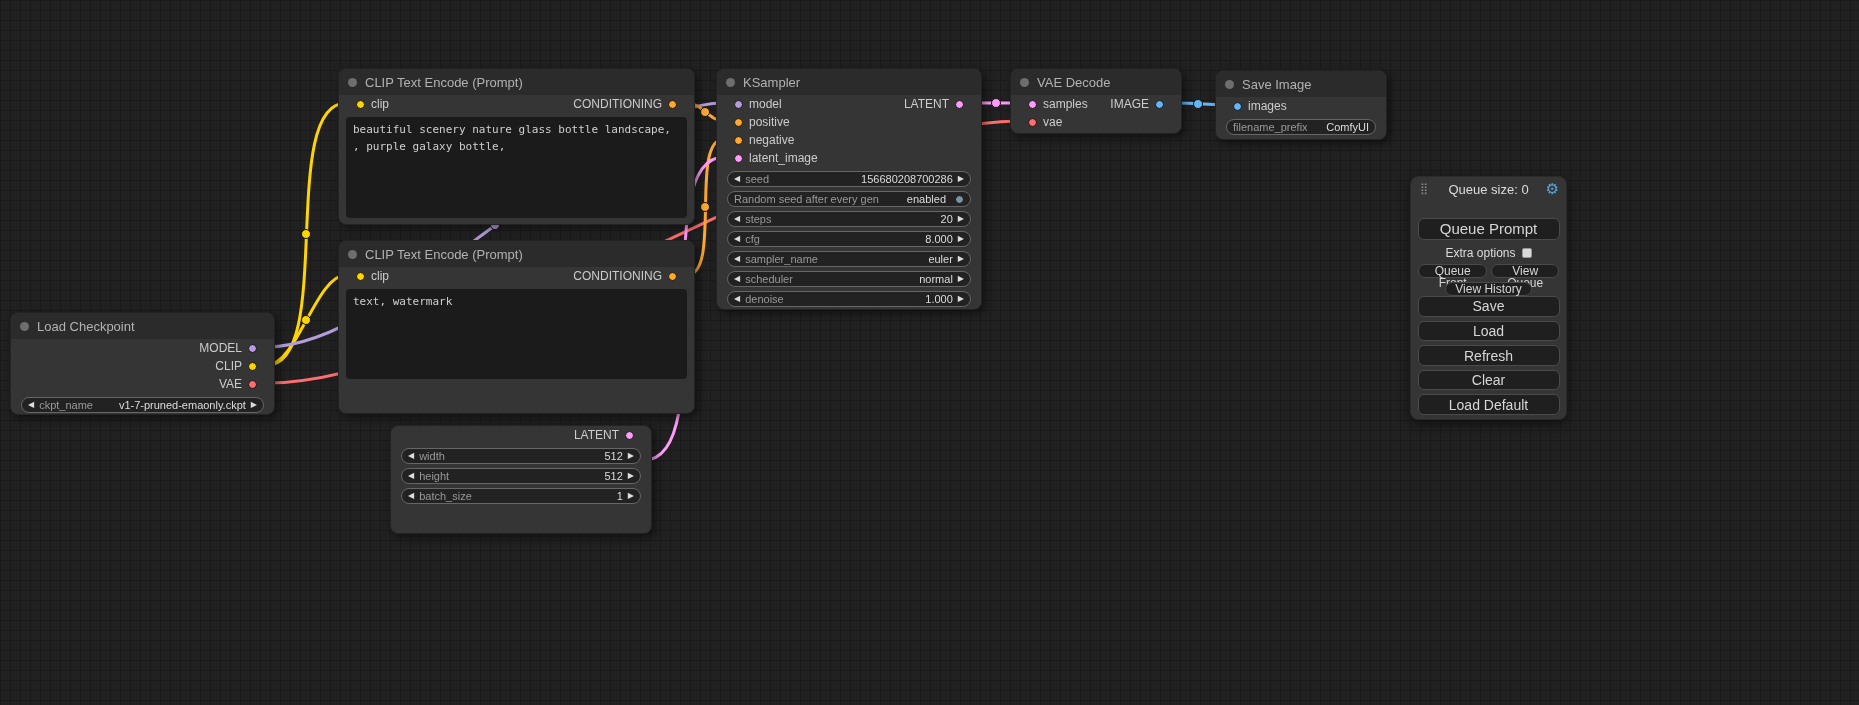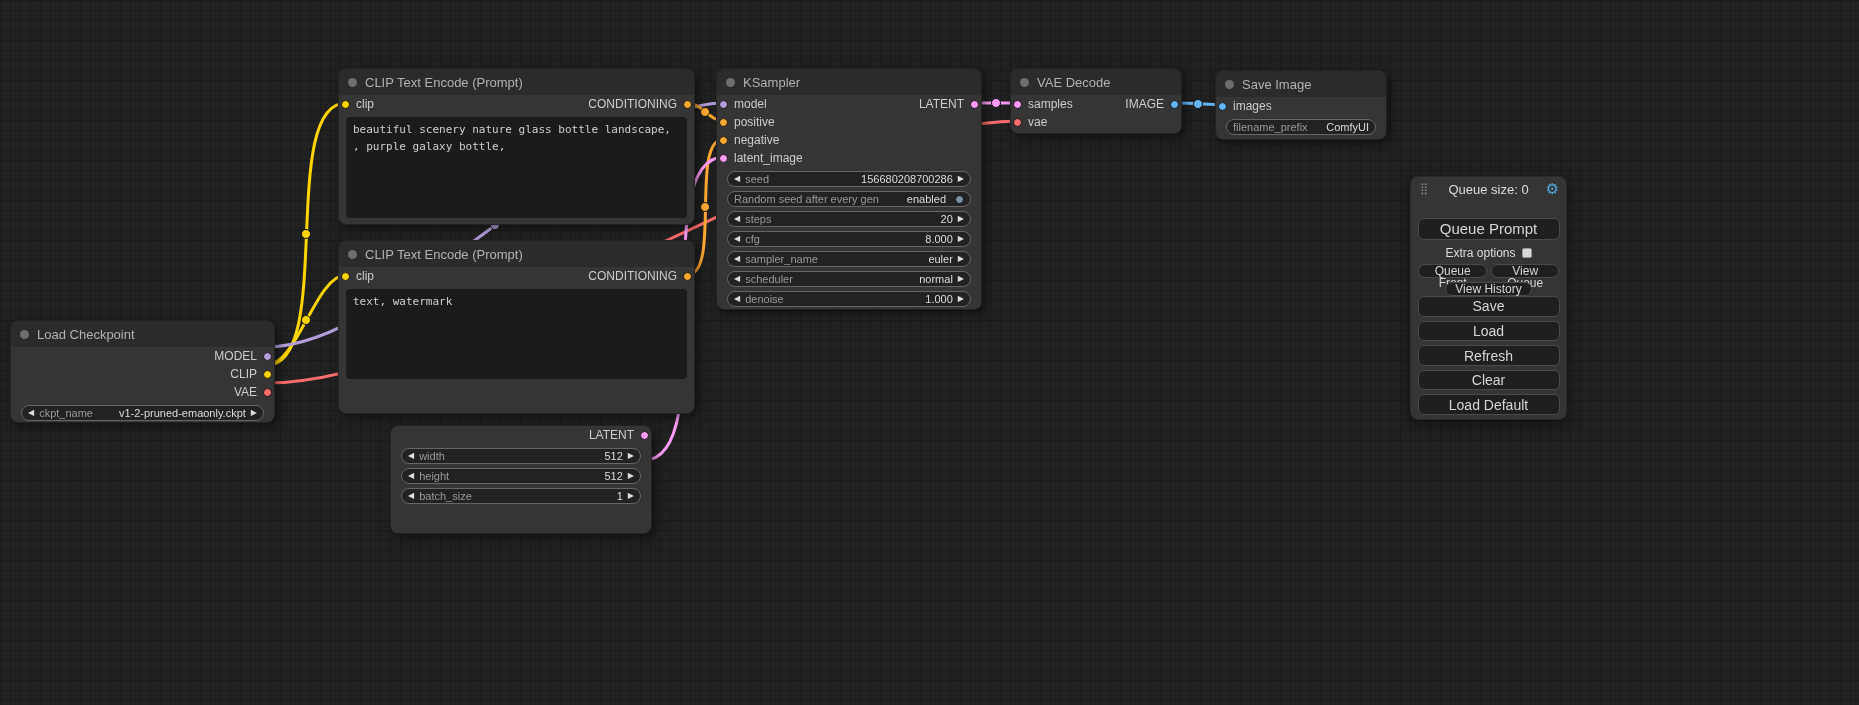--- a/index.html
+++ b/index.html
@@ -10,21 +10,21 @@
     background-size:10px 10px}
   #wires{position:absolute;left:0;top:0;z-index:1;pointer-events:none}
   .wire{fill:none;stroke-width:3;stroke-linecap:round}
   .middot{stroke:#141414;stroke-width:1}
 
   .node{position:absolute;z-index:2;background:#353535;border:1px solid #232323;border-radius:8px;
     box-shadow:3px 3px 9px rgba(0,0,0,.5)}
   .node-title{height:26px;display:flex;align-items:center;gap:8px;padding:0 9px;background:#2b2b2b;
     border-radius:7px 7px 0 0;color:#b2b2b2;font-size:13px;white-space:nowrap;cursor:move}
   .collapse-dot{width:9px;height:9px;border-radius:50%;background:#6e6e6e;flex:none}
-  .slot-row{height:18px;display:flex;align-items:center;padding:0 2px;font-size:12px;color:#ccc}
+  .slot-row{height:18px;display:flex;align-items:center;padding:0 17px;font-size:12px;color:#ccc}
   .slot-in{display:flex;align-items:center;gap:6px}
   .slot-out{display:flex;align-items:center;gap:6px;margin-left:auto}
   .port{width:9px;height:9px;border-radius:50%;border:1px solid #141414;flex:none;cursor:crosshair}
   .widget{height:16px;margin:4px 10px 0;background:#222;border:1px solid #666;border-radius:8px;
     display:flex;align-items:center;gap:5px;padding:0 6px;font-size:11px;color:#999;white-space:nowrap;cursor:pointer}
   .widget .w-value{margin-left:auto;color:#ddd;overflow:hidden}
   .widget .arrow{color:#ddd;font-size:8px;line-height:1;flex:none}
   .toggle-dot{width:9px;height:9px;border-radius:50%;flex:none;margin-left:4px;border:1px solid #141414}
   .textbox{margin:4px 7px 0;background:#1b1b1b;border-radius:4px;padding:5px 7px;
     font-family:"DejaVu Sans Mono",monospace;font-size:11px;line-height:1.5;color:#cfcfcf;overflow:hidden;cursor:text}
@@ -64,21 +64,21 @@
     <circle class="middot" cx="306" cy="320" r="4.5" fill="#FFD500"></circle>
     <circle class="middot" cx="495" cy="225" r="4.5" fill="#B39DDB"></circle>
     <circle class="middot" cx="642" cy="252" r="4.5" fill="#FF6E6E"></circle>
     <circle class="middot" cx="705" cy="112" r="4.5" fill="#FFA931"></circle>
     <circle class="middot" cx="705" cy="207" r="4.5" fill="#FFA931"></circle>
     <circle class="middot" cx="684" cy="308" r="4.5" fill="#FF9CF9"></circle>
     <circle class="middot" cx="996" cy="103" r="4.5" fill="#FF9CF9"></circle>
     <circle class="middot" cx="1198" cy="104" r="4.5" fill="#64B5F6"></circle>
   </svg>
 
-  <div class="node" style="left:10px;top:320px;width:265px;height:103px">
+  <div class="node" style="left:10px;top:312px;width:265px;height:103px">
     <div class="node-title">
       <span class="collapse-dot"></span>
       <span>Load Checkpoint</span>
     </div>
     <div class="slot-row">
       <div class="slot-out">
         <span>MODEL</span>
         <span class="port" style="background-color: rgb(179, 157, 219);"></span>
       </div>
     </div>
@@ -90,21 +90,21 @@
     </div>
     <div class="slot-row">
       <div class="slot-out">
         <span>VAE</span>
         <span class="port" style="background-color: rgb(255, 110, 110);"></span>
       </div>
     </div>
     <div class="widget">
       <span class="arrow">◀</span>
       <span class="w-label">ckpt_name</span>
-      <span class="w-value">v1-2-pruned-emaonly.ckpt</span>
+      <span class="w-value">v1-7-pruned-emaonly.ckpt</span>
       <span class="arrow">▶</span>
     </div>
   </div>
 
   <div class="node" style="left:338px;top:68px;width:357px;height:157px">
     <div class="node-title">
       <span class="collapse-dot"></span>
       <span>CLIP Text Encode (Prompt)</span>
     </div>
     <div class="slot-row">

